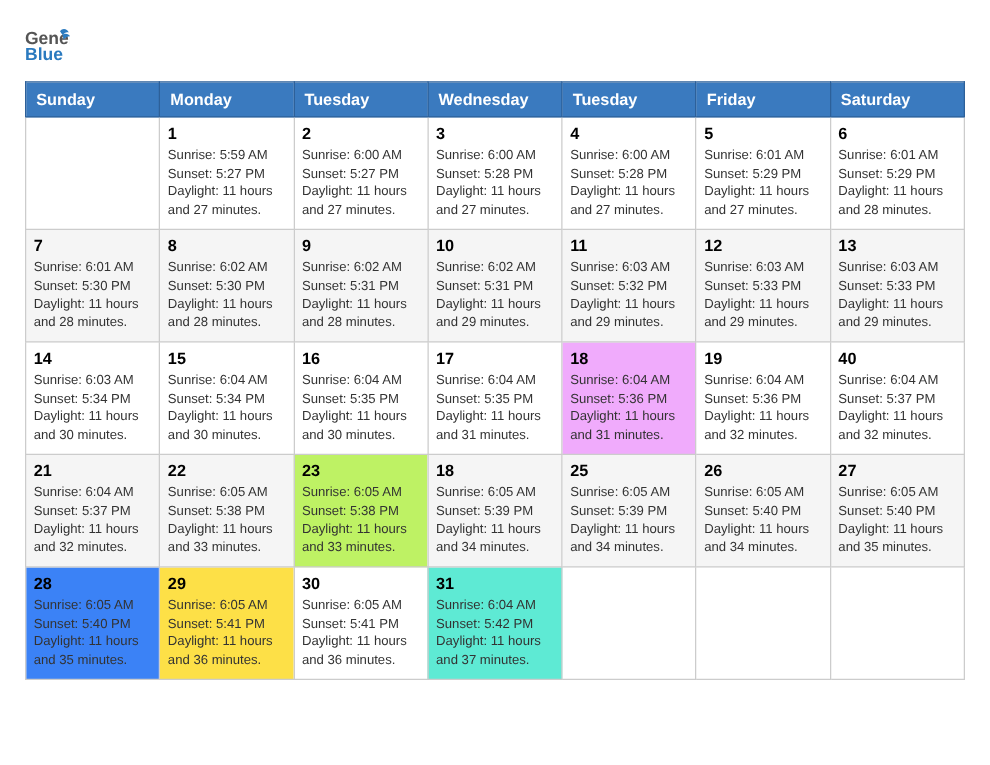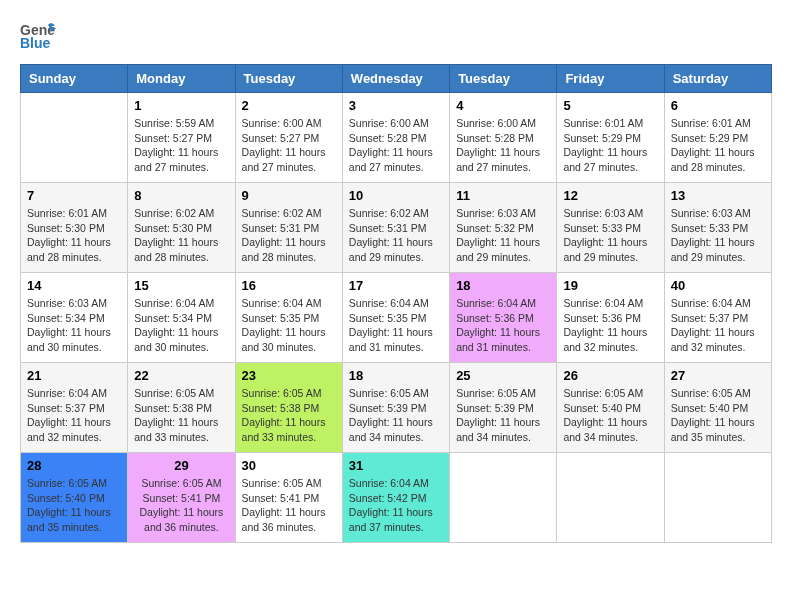--- a/index.html
+++ b/index.html
@@ -306,21 +306,21 @@
         </td>
       </tr>
       <tr>
         <td style="background: #3b82f6;">
           <span class="day-number">28</span>
           <div class="day-info" style="white-space: pre-line;">Sunrise: 6:05 AM
 Sunset: 5:40 PM
 Daylight: 11 hours
 and 35 minutes.</div>
         </td>
-        <td style="background: #f0abfc; text-align: center;">
+        <td style="background: #fde047;">
           <span class="day-number">29</span>
           <div class="day-info" style="white-space: pre-line;">Sunrise: 6:05 AM
 Sunset: 5:41 PM
 Daylight: 11 hours
 and 36 minutes.</div>
         </td>
         <td style="background: rgb(255, 255, 255);">
           <span class="day-number">30</span>
           <div class="day-info" style="white-space: pre-line;">Sunrise: 6:05 AM
 Sunset: 5:41 PM

